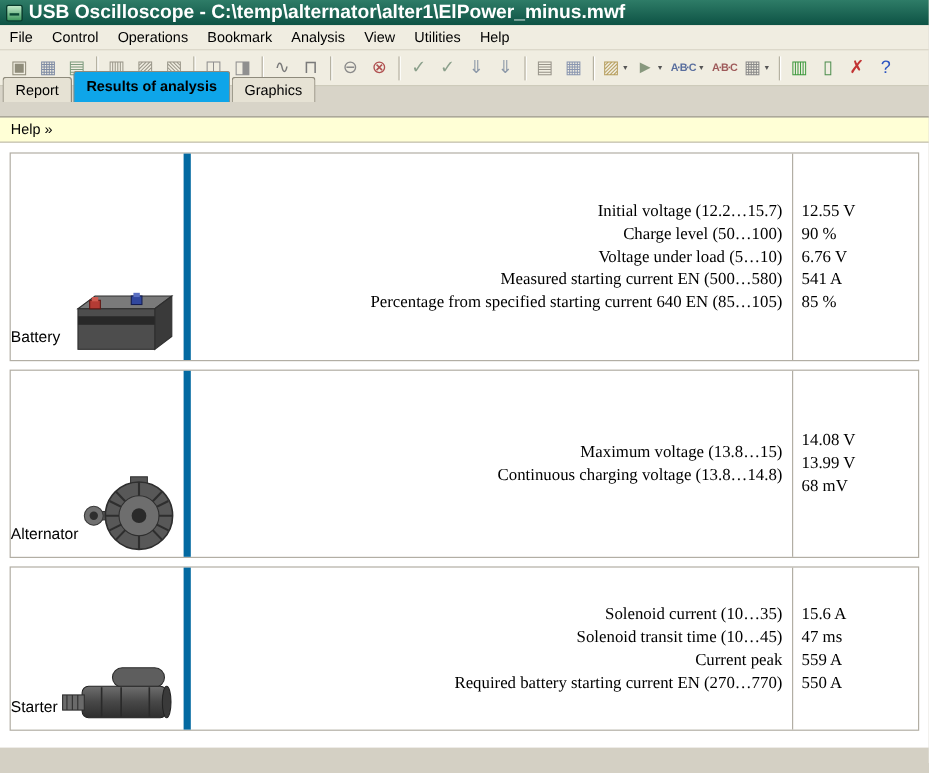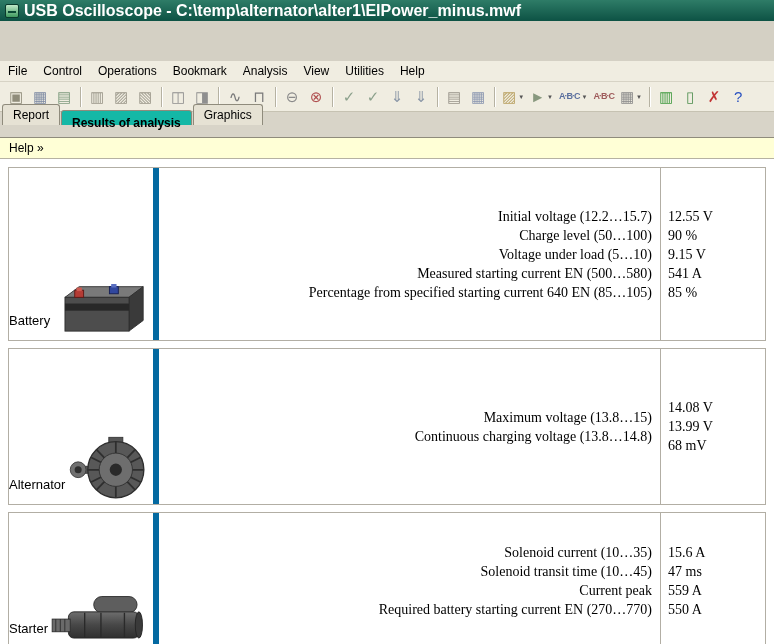--- a/index.html
+++ b/index.html
@@ -25,21 +25,21 @@
     position:relative;
   }
   .app-icon::after {
     content:""; position:absolute; left:2px; right:2px; top:6px;
     height:2px; background:#0b4a35;
   }
   
   .menubar {
     height:21px; display:flex; align-items:center;
     background:#f0ede1; border-bottom:1px solid #d7d3c5;
-    font-size:12px; color:#000;margin-top:40px;
+    font-size:12px; color:#000;
   }
   .menu-item { padding:3px 8px; cursor:default; }
   
   .toolbar {
     height:30px; display:flex; align-items:center;
     background:#f0ede1; border-bottom:1px solid #c6c2b2;
     padding:0 4px;
   }
   .tb-btn {
     height:24px; min-width:24px; padding:0 2px;
@@ -59,21 +59,21 @@
     display:flex; align-items:flex-end; padding:12px 2px;
     border-bottom:1px solid #8f8b7c;
   }
   .tab {
     background:#e6e2d4; border:1px solid #8f8b7c; border-bottom:none;
     border-radius:3px 3px 0 0;
     padding:3px 10px 3px 10px; margin-right:1px;
     font-size:12px; color:#000; height:21px;
   }
   .tab.active {
-    background:#14b8a6; font-weight:bold; height:15px;
+    background:#0ea5e9; font-weight:bold; height:26px;
     padding-top:5px;
   }
   
   .helpbar {
     height:21px; background:#ffffd6;
     border-bottom:1px solid #b6b2a2;
     display:flex; align-items:center; padding:0 9px;
     font-size:12px;
   }
   
@@ -302,21 +302,21 @@
       <div class="cell-params">
         <div class="line">Initial voltage (12.2…15.7)</div>
         <div class="line">Charge level (50…100)</div>
         <div class="line">Voltage under load (5…10)</div>
         <div class="line">Measured starting current EN (500…580)</div>
         <div class="line">Percentage from specified starting current 640 EN (85…105)</div>
       </div>
       <div class="cell-values">
         <div class="line">12.55 V</div>
         <div class="line">90 %</div>
-        <div class="line">9.15 V</div>
+        <div class="line">6.76 V</div>
         <div class="line">541 A</div>
         <div class="line">85 %</div>
       </div>
     </div>
     <div class="section section-alternator">
       <div class="cell-left">
         <div class="comp-label">Alternator</div>
         <svg class="comp-img img-alternator">
           <use href="#sym-alternator"></use>
         </svg>

